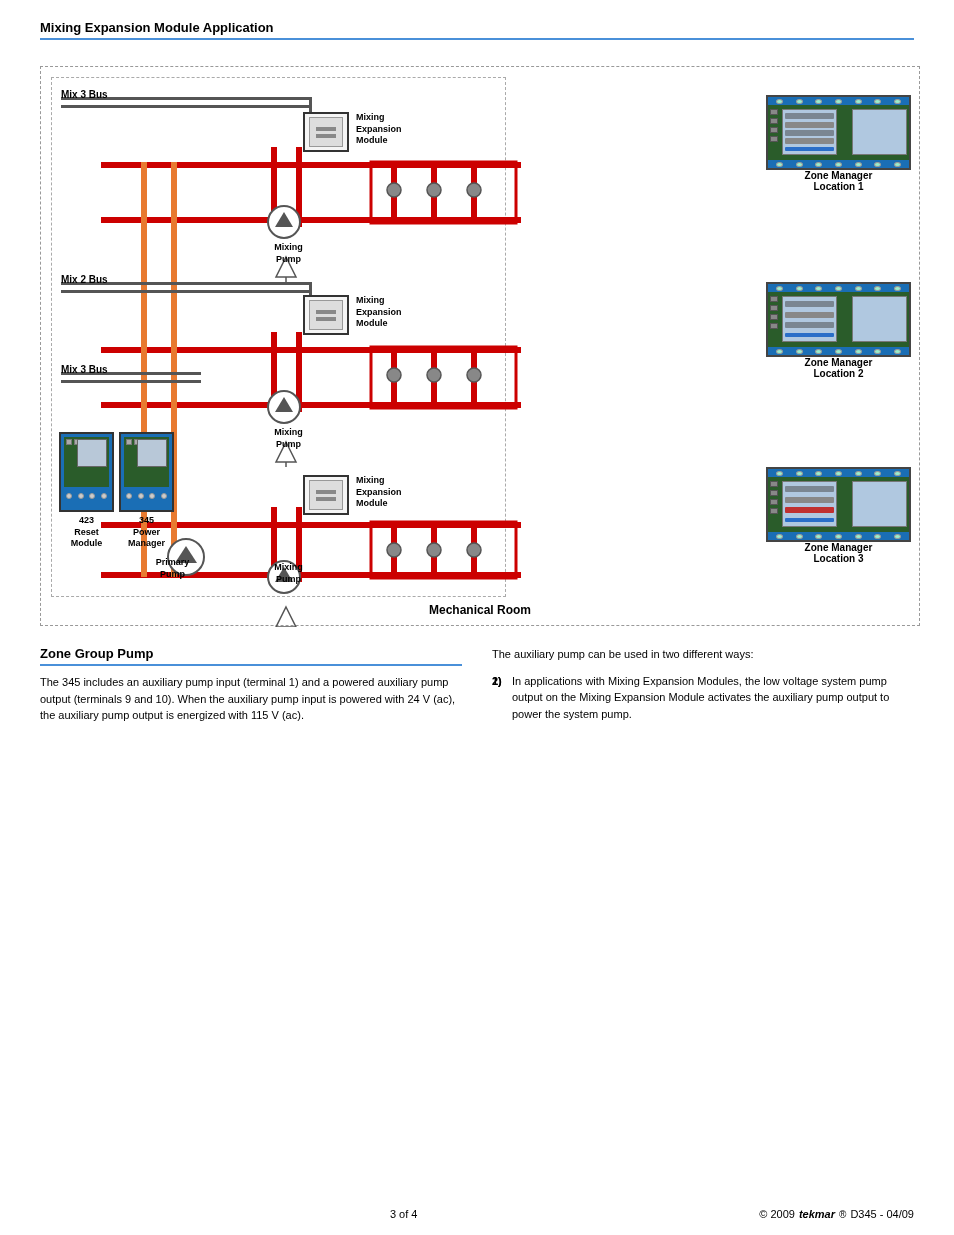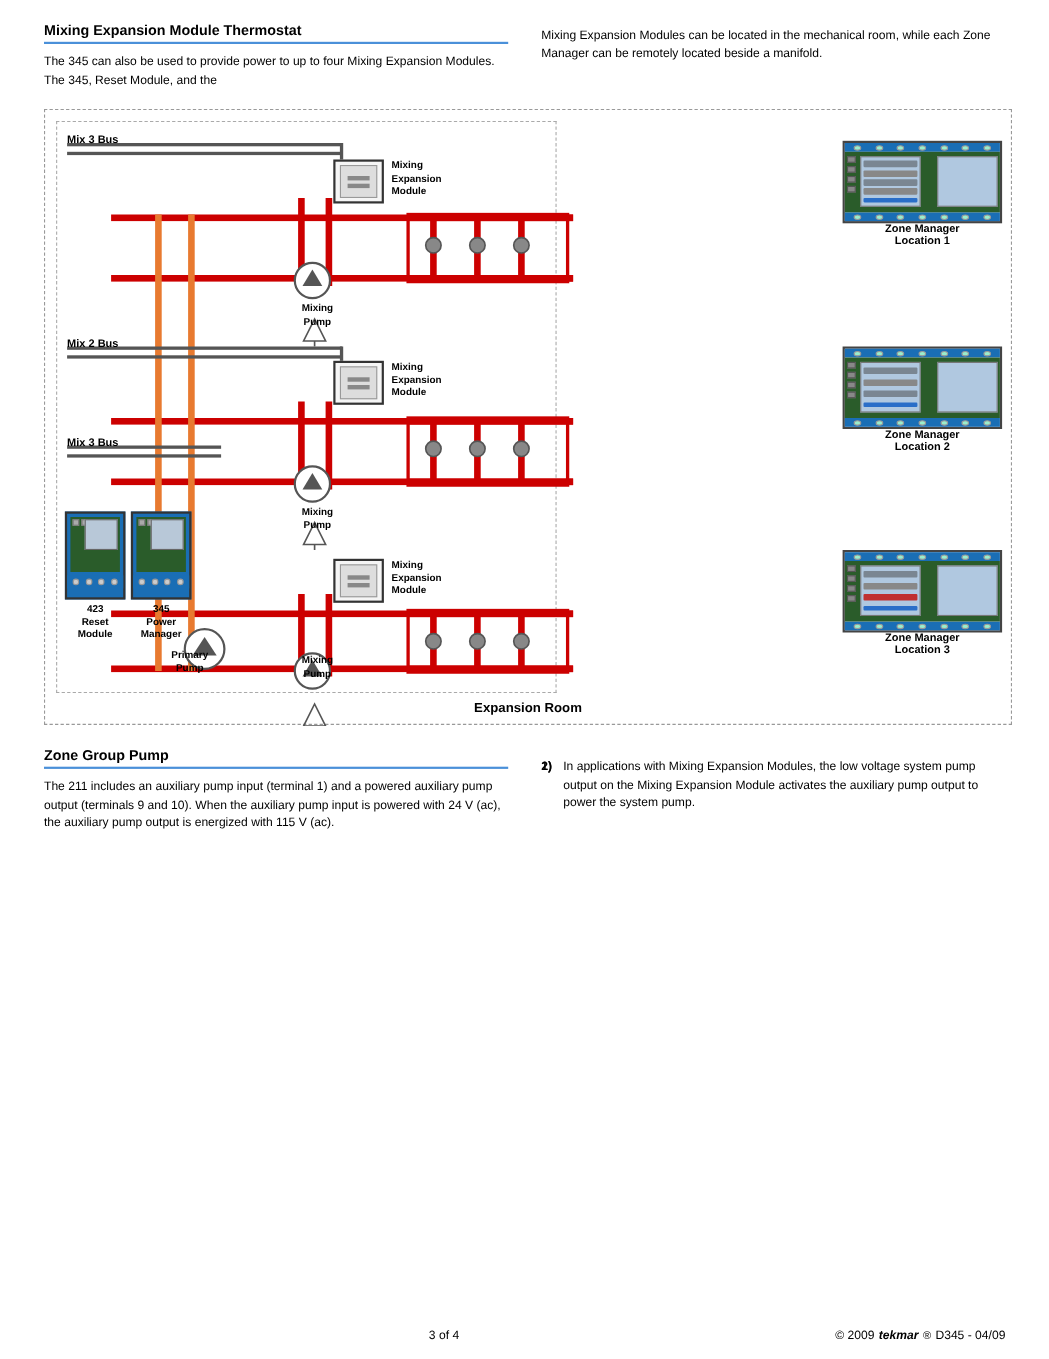--- a/index.html
+++ b/index.html
@@ -184,25 +184,21 @@
       background: #fff;
     }
   </style>
 </head>
 <body>
 
 <div class="page">
 
   <div class="top-section">
     <div class="top-left">
-      <div class="section-title">Mixing Expansion Module Thermostat</div>
-      <p>The 345 can also be used to provide power to up to four Mixing Expansion Modules. The 345, Reset Module, and the</p>
-    </div>
-    <div class="top-right">
-      <p>Mixing Expansion Modules can be located in the mechanical room, while each Zone Manager can be remotely located beside a manifold.</p>
+      <div class="section-title">Mixing Expansion Module Application</div>
     </div>
   </div>
 
   <div class="diagram-container">
 
     <div class="mech-room-box"></div>
 
     <svg width="880" height="560" class="diagram-svg">
 
       <rect x="60" y="95" width="420" height="6" fill="#cc0000"></rect>
@@ -472,32 +468,33 @@
         <div style="width:7px; height:5px; border-radius:50%; background:#9ec; border:1px solid #999;"></div>
         <div style="width:7px; height:5px; border-radius:50%; background:#9ec; border:1px solid #999;"></div>
         <div style="width:7px; height:5px; border-radius:50%; background:#9ec; border:1px solid #999;"></div>
         <div style="width:7px; height:5px; border-radius:50%; background:#9ec; border:1px solid #999;"></div>
         <div style="width:7px; height:5px; border-radius:50%; background:#9ec; border:1px solid #999;"></div>
         <div style="width:7px; height:5px; border-radius:50%; background:#9ec; border:1px solid #999;"></div>
       </div>
     </div>
     <div class="zm-label" style="position:absolute; top:472px; right:8px; width:145px; font-weight:bold; font-size:10px; text-align:center;">Zone Manager<br>Location 3</div>
 
-    <div class="mechanical-room-label">Expansion Room</div>
+    <div class="mechanical-room-label">Mechanical Room</div>
 
   </div>
 
   <div class="aux-section">
 
     <div class="aux-content">
       <div class="aux-left">
         <div class="zone-group-title">Zone Group Pump</div>
-        <p>The 211 includes an auxiliary pump input (terminal 1) and a powered auxiliary pump output (terminals 9 and 10). When the auxiliary pump input is powered with 24 V (ac), the auxiliary pump output is energized with 115 V (ac).</p>
+        <p>The 345 includes an auxiliary pump input (terminal 1) and a powered auxiliary pump output (terminals 9 and 10). When the auxiliary pump input is powered with 24 V (ac), the auxiliary pump output is energized with 115 V (ac).</p>
       </div>
       <div class="aux-right">
+        <p style="margin-bottom:10px;">The auxiliary pump can be used in two different ways:</p>
         <ul class="aux-list">
           <li>
             <span class="num">1)</span>
           </li>
           <li>
             <span class="num">2)</span>
             <span>In applications with Mixing Expansion Modules, the low voltage system pump output on the Mixing Expansion Module activates the auxiliary pump output to power the system pump.</span>
           </li>
         </ul>
       </div>

